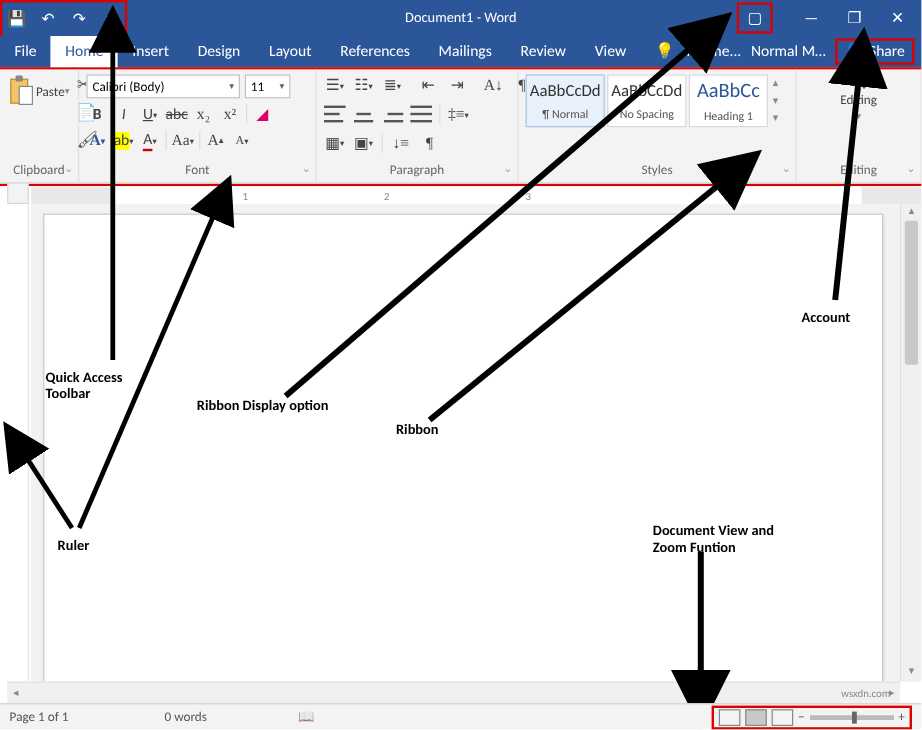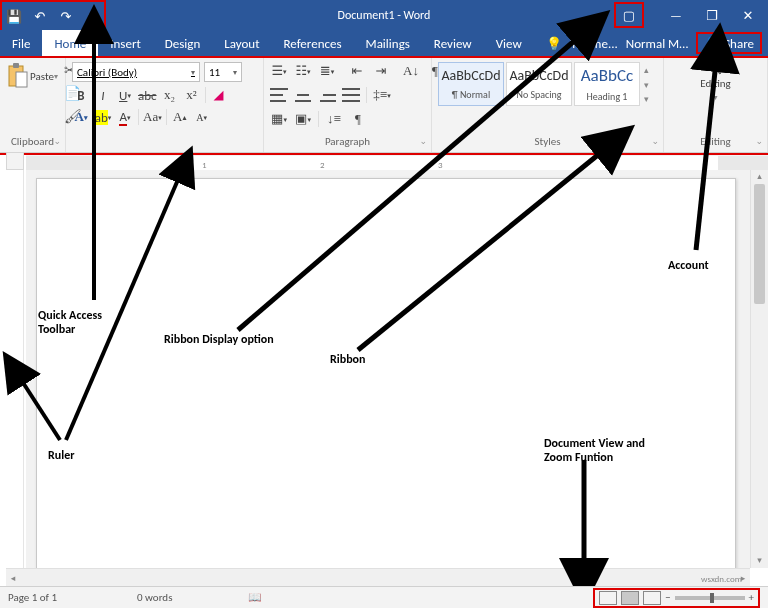--- a/index.html
+++ b/index.html
@@ -32,21 +32,21 @@
   
   .paste { display: flex; align-items: center; font-size: 11px; color: #444; }
   .paste svg { width: 24px; height: 28px; }
   .clip-mini { display: flex; flex-direction: column; gap: 6px; font-size: 14px; color: #555; }
 
   
   .font-col { display: flex; flex-direction: column; gap: 4px; }
   .font-row { display: flex; align-items: center; gap: 4px; }
   .combo { height: 20px; border: 1px solid #c0c0c0; background: #fff; font-size: 11px; padding: 0 4px; display: flex; align-items: center; justify-content: space-between; }
   .combo .caret { font-size: 8px; color: #666; }
-  .combo.font { width: 128px; text-decoration: underline; }
+  .combo.font { width: 128px; }
   .combo.size { width: 38px; }
   .tb-btn { min-width: 18px; height: 18px; font-size: 13px; color: #444; display: inline-flex; align-items: center; justify-content: center; font-family: "Times New Roman", serif; }
   .tb-sep { width: 1px; height: 16px; background: #ddd; }
 
   
   .para-col { display: flex; flex-direction: column; gap: 6px; }
   .para-row { display: flex; align-items: center; gap: 6px; }
   .pbtn { width: 18px; height: 14px; position: relative; }
   .lines { width: 100%; height: 100%; display: flex; flex-direction: column; justify-content: space-between; }
   .lines span { height: 2px; background: #555; display: block; }
@@ -204,20 +204,21 @@
                 <span style="font-size:7px">▾</span>
               </span>
           <span class="tb-sep"></span>
           <span class="tb-btn">Aa<span style="font-size:7px">▾</span></span>
           <span class="tb-sep"></span>
           <span class="tb-btn">A<sup style="font-size:8px">▴</sup></span>
           <span class="tb-btn" style="font-size:10px">A<sup style="font-size:7px">▾</sup></span>
         </div>
       </div>
     </div>
+    <div class="group-label">Font</div>
   </div>
 
   <div class="group" style="width:168px">
     <div class="group-body">
       <div class="para-col" style="width:100%">
         <div class="para-row">
           <span class="tb-btn">☰<span style="font-size:7px">▾</span></span>
           <span class="tb-btn">☷<span style="font-size:7px">▾</span></span>
           <span class="tb-btn">≣<span style="font-size:7px">▾</span></span>
           <span class="tb-sep"></span>

